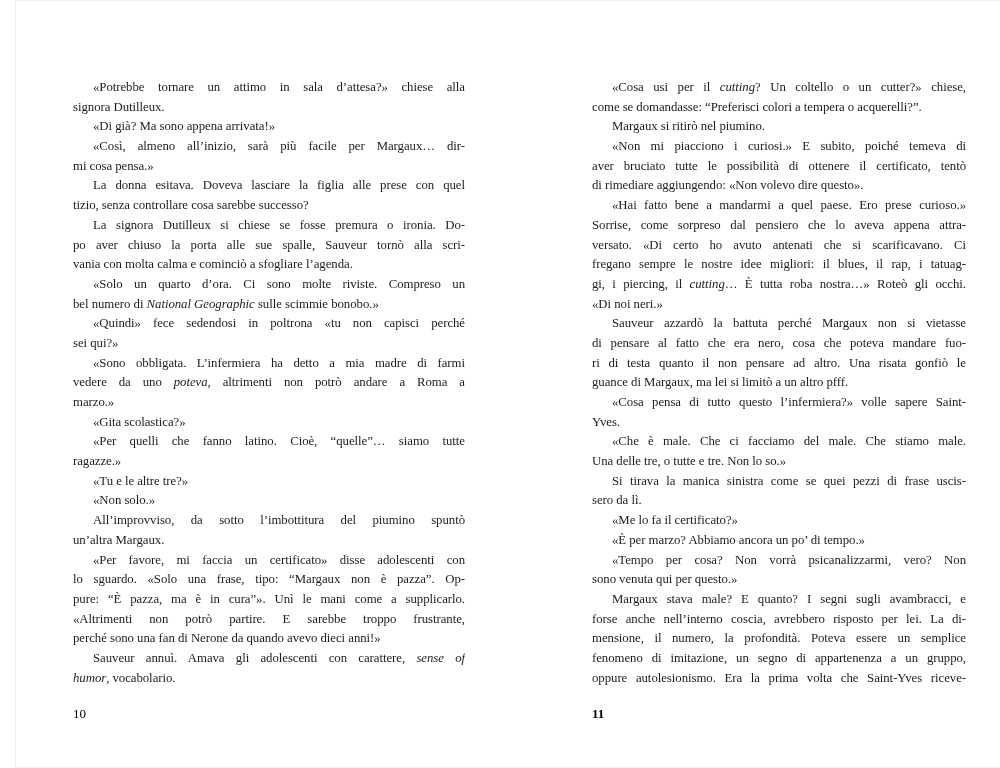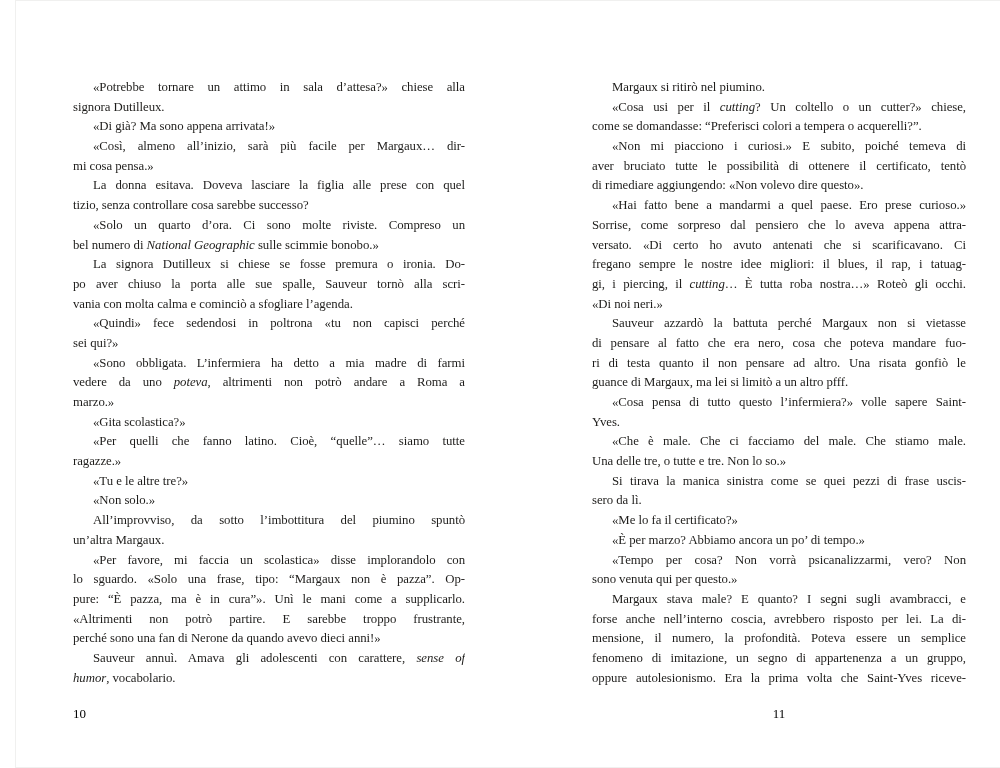--- a/index.html
+++ b/index.html
@@ -39,21 +39,21 @@
   .para > .line:first-child { text-indent: 20px; }
   i { font-style: italic; }
   .folio {
     position: absolute;
     top: 706px;
     font-size: 13px;
     line-height: 16px;
     color: #000000;
   }
   .folio.left  { left: 58px; }
-  .folio.right { left: 577px; width: 374px; text-align: center; }
+  .folio.right { left: 577px; width: 374px; text-align: left; font-weight: bold; }
 </style>
 </head>
 <body>
 
 <div class="spread">
 
   <div class="page-text left">
       <div class="para">
         <div class="line">«Potrebbe tornare un attimo in sala d’attesa?» chiese alla</div>
         <div class="line lastline">signora Dutilleux.</div>
@@ -63,27 +63,27 @@
       </div>
       <div class="para">
         <div class="line">«Così, almeno all’inizio, sarà più facile per Margaux… dir-</div>
         <div class="line lastline">mi cosa pensa.»</div>
       </div>
       <div class="para">
         <div class="line">La donna esitava. Doveva lasciare la figlia alle prese con quel</div>
         <div class="line lastline">tizio, senza controllare cosa sarebbe successo?</div>
       </div>
       <div class="para">
-        <div class="line">«Solo un quarto d’ora. Ci sono molte riviste. Compreso un</div>
-        <div class="line lastline">bel numero di <i>National Geographic</i> sulle scimmie bonobo.»</div>
-      </div>
-      <div class="para">
         <div class="line">La signora Dutilleux si chiese se fosse premura o ironia. Do-</div>
         <div class="line">po aver chiuso la porta alle sue spalle, Sauveur tornò alla scri-</div>
         <div class="line lastline">vania con molta calma e cominciò a sfogliare l’agenda.</div>
+      </div>
+      <div class="para">
+        <div class="line">«Solo un quarto d’ora. Ci sono molte riviste. Compreso un</div>
+        <div class="line lastline">bel numero di <i>National Geographic</i> sulle scimmie bonobo.»</div>
       </div>
       <div class="para">
         <div class="line">«Quindi» fece sedendosi in poltrona «tu non capisci perché</div>
         <div class="line lastline">sei qui?»</div>
       </div>
       <div class="para">
         <div class="line">«Sono obbligata. L’infermiera ha detto a mia madre di farmi</div>
         <div class="line">vedere da uno <i>poteva</i>, altrimenti non potrò andare a Roma a</div>
         <div class="line lastline">marzo.»</div>
       </div>
@@ -98,39 +98,39 @@
         <div class="line lastline">«Tu e le altre tre?»</div>
       </div>
       <div class="para">
         <div class="line lastline">«Non solo.»</div>
       </div>
       <div class="para">
         <div class="line">All’improvviso, da sotto l’imbottitura del piumino spuntò</div>
         <div class="line lastline">un’altra Margaux.</div>
       </div>
       <div class="para">
-        <div class="line">«Per favore, mi faccia un scolastica» disse implorandolo con</div>
+        <div class="line">«Per favore, mi faccia un certificato» disse adolescenti con</div>
         <div class="line">lo sguardo. «Solo una frase, tipo: “Margaux non è pazza”. Op-</div>
         <div class="line">pure: “È pazza, ma è in cura”». Unì le mani come a supplicarlo.</div>
         <div class="line">«Altrimenti non potrò partire. E sarebbe troppo frustrante,</div>
         <div class="line lastline">perché sono una fan di Nerone da quando avevo dieci anni!»</div>
       </div>
       <div class="para">
         <div class="line">Sauveur annuì. Amava gli adolescenti con carattere, <i>sense of</i></div>
         <div class="line lastline"><i>humor</i>, vocabolario.</div>
       </div>
     </div>
 
   <div class="page-text right">
       <div class="para">
-        <div class="line lastline">Margaux si ritirò nel piumino.</div>
+        <div class="line">«Cosa usi per il <i>cutting</i>? Un coltello o un cutter?» chiese,</div>
+        <div class="line lastline">come se domandasse: “Preferisci colori a tempera o acquerelli?”.</div>
       </div>
       <div class="para">
-        <div class="line">«Cosa usi per il <i>cutting</i>? Un coltello o un cutter?» chiese,</div>
-        <div class="line lastline">come se domandasse: “Preferisci colori a tempera o acquerelli?”.</div>
+        <div class="line lastline">Margaux si ritirò nel piumino.</div>
       </div>
       <div class="para">
         <div class="line">«Non mi piacciono i curiosi.» E subito, poiché temeva di</div>
         <div class="line">aver bruciato tutte le possibilità di ottenere il certificato, tentò</div>
         <div class="line lastline">di rimediare aggiungendo: «Non volevo dire questo».</div>
       </div>
       <div class="para">
         <div class="line">«Hai fatto bene a mandarmi a quel paese. Ero prese curioso.»</div>
         <div class="line">Sorrise, come sorpreso dal pensiero che lo aveva appena attra-</div>
         <div class="line">versato. «Di certo ho avuto antenati che si scarificavano. Ci</div>

